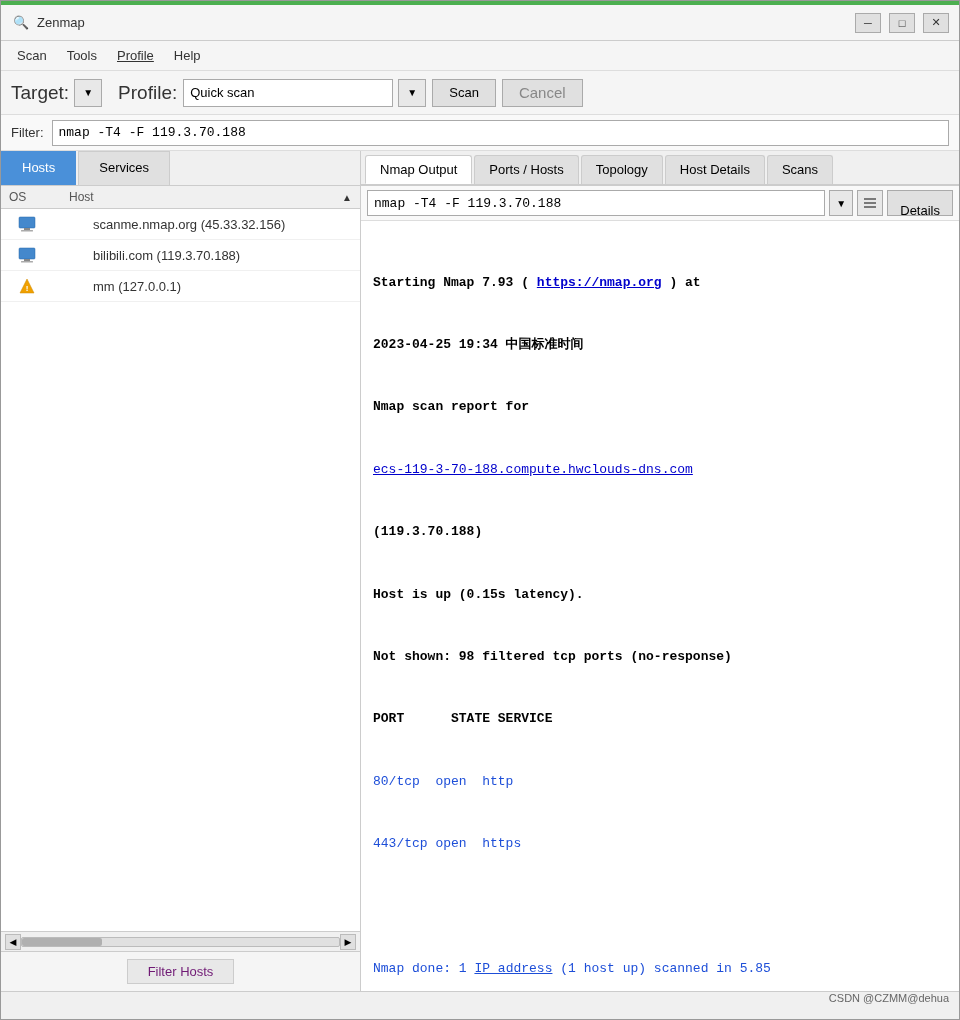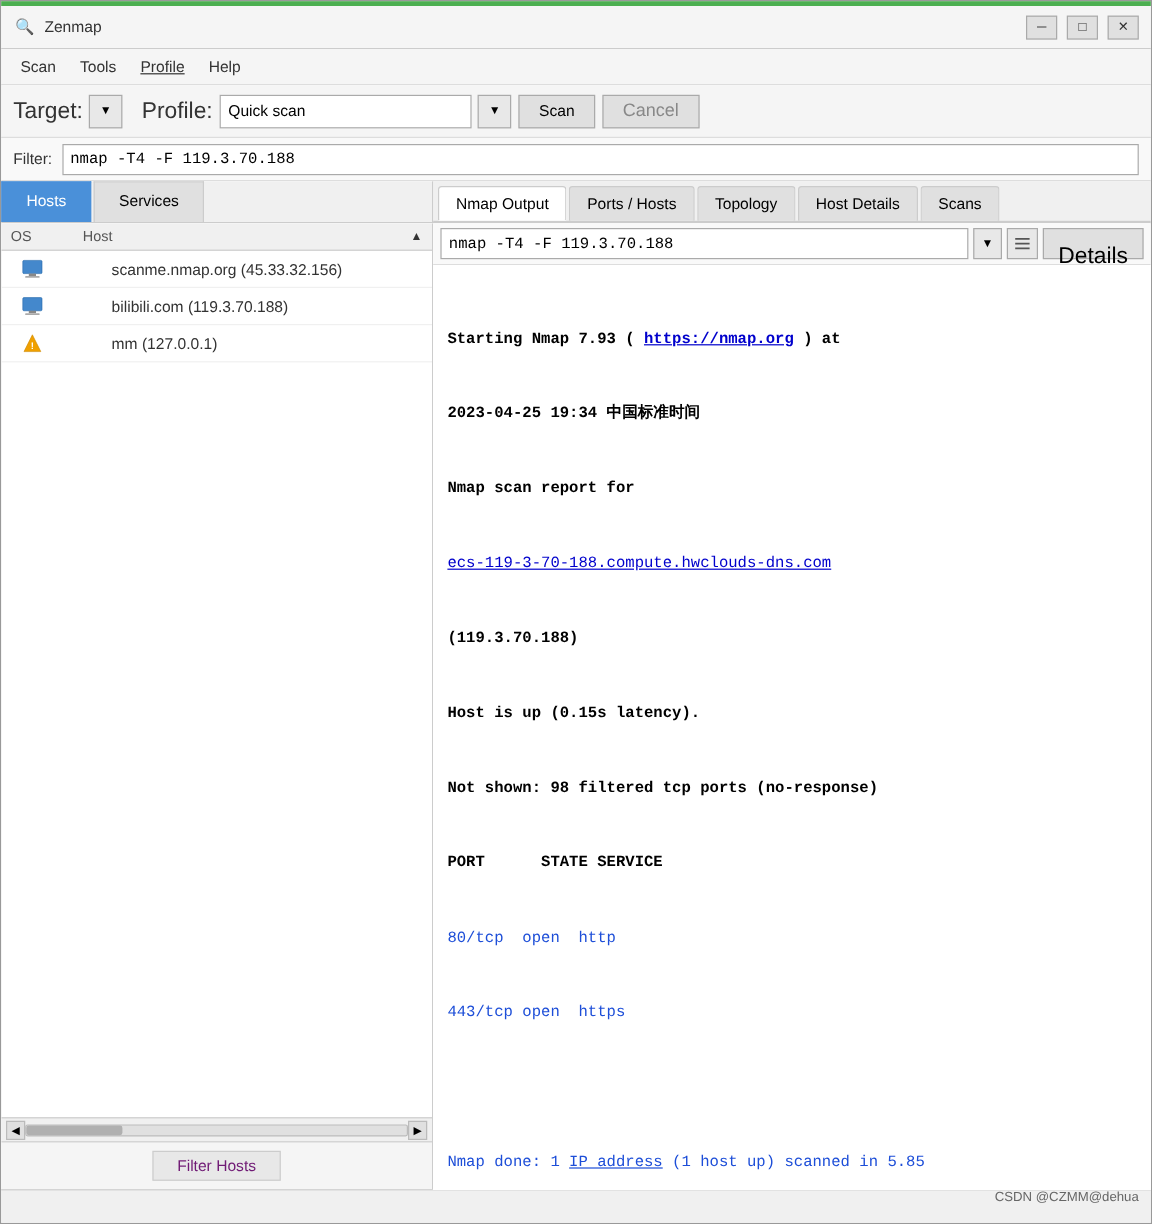--- a/index.html
+++ b/index.html
@@ -351,21 +351,21 @@
       align-items: center;
       justify-content: center;
       cursor: pointer;
       font-size: 10px;
     }
     .btn-details {
       height: 26px;
       padding: 12px 12px;
       background: #e0e0e0;
       border: 1px solid #aaa;
-      font-size: 19px;
+      font-size: 13px;
       cursor: pointer;
     }
 
     
     .output-area {
       flex: 1;
       padding: 10px 12px;
       overflow-y: auto;
       font-family: 'Courier New', monospace;
       font-size: 13px;

